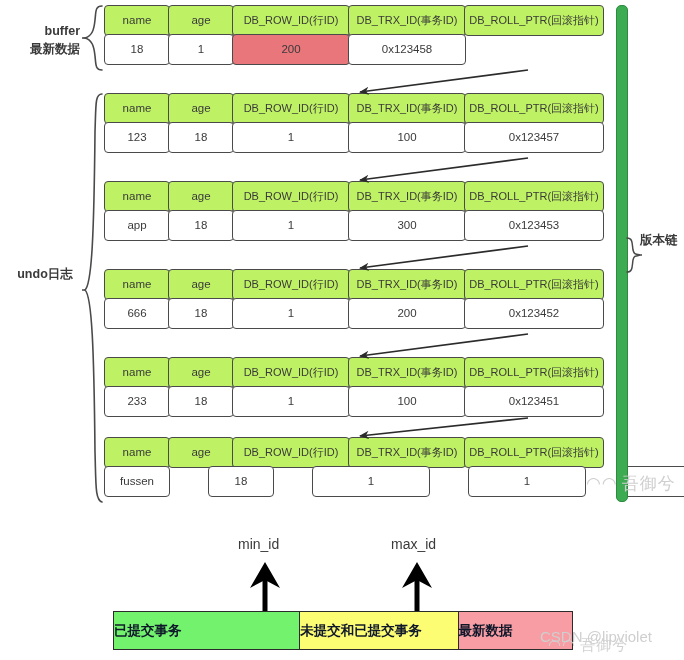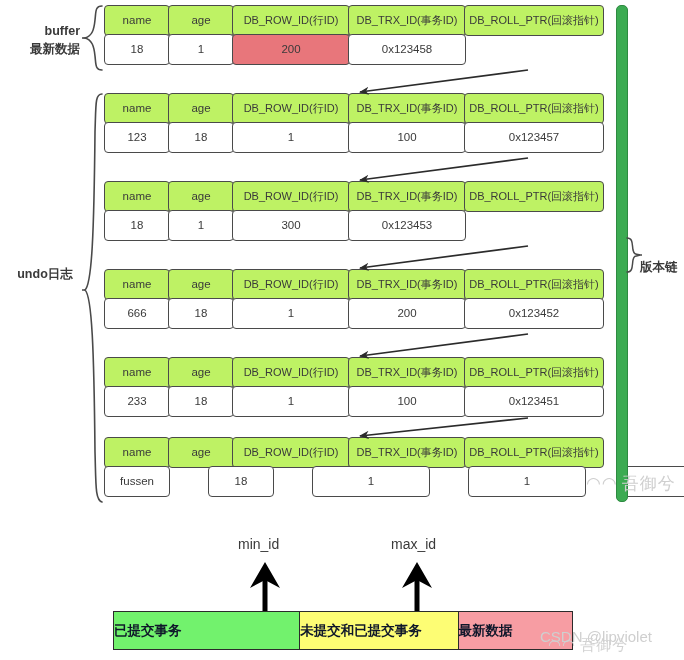--- a/index.html
+++ b/index.html
@@ -233,20 +233,21 @@
 
   <div class="record-table" style="top:181px;">
     <div class="rt-grid">
       <div class="cellbox hdr">name</div>
       <div class="cellbox hdr">age</div>
       <div class="cellbox hdr zh">DB_ROW_ID(行ID)</div>
       <div class="cellbox hdr zh">DB_TRX_ID(事务ID)</div>
       <div class="cellbox hdr zh">DB_ROLL_PTR(回滚指针)</div>
     </div>
     <div class="rt-grid" style="margin-top:-1.6px;">
+      <div class="cellbox">app</div>
       <div class="cellbox">18</div>
       <div class="cellbox">1</div>
       <div class="cellbox">300</div>
       <div class="cellbox">0x123453</div>
     </div>
   </div>
 
   <div class="record-table" style="top:269px;">
     <div class="rt-grid">
       <div class="cellbox hdr">name</div>
@@ -322,21 +323,21 @@
     </g>
   </svg>
 
   <div class="version-bar"></div>
   <div class="brace" style="left:626px; top:236px;">
     <svg width="16" height="38" viewBox="0 0 16 38">
       <path d="M1 2 C7 2 6 8 7 14 C8 18 9 18 14 19 C9 20 8 20 7 24 C6 30 7 36 1 36" fill="none" stroke="#4a4a4a" stroke-width="1.5" stroke-linecap="round"></path>
       <path d="M14 19 L16 19" stroke="#4a4a4a" stroke-width="1.5" stroke-linecap="round"></path>
     </svg>
   </div>
-  <div class="side-label" style="left:640px; top:258px;">
+  <div class="side-label" style="left:640px; top:231px;">
     <div>版本链</div>
   </div>
 
   <div class="axis-label" style="left:238px; top:536px;">min_id</div>
   <div class="axis-label" style="left:391px; top:536px;">max_id</div>
 
   <div class="txn-bar">
     <div class="txn-seg" style="width:186px; background:#72f26d;">
       <span>已提交事务</span>
     </div>

